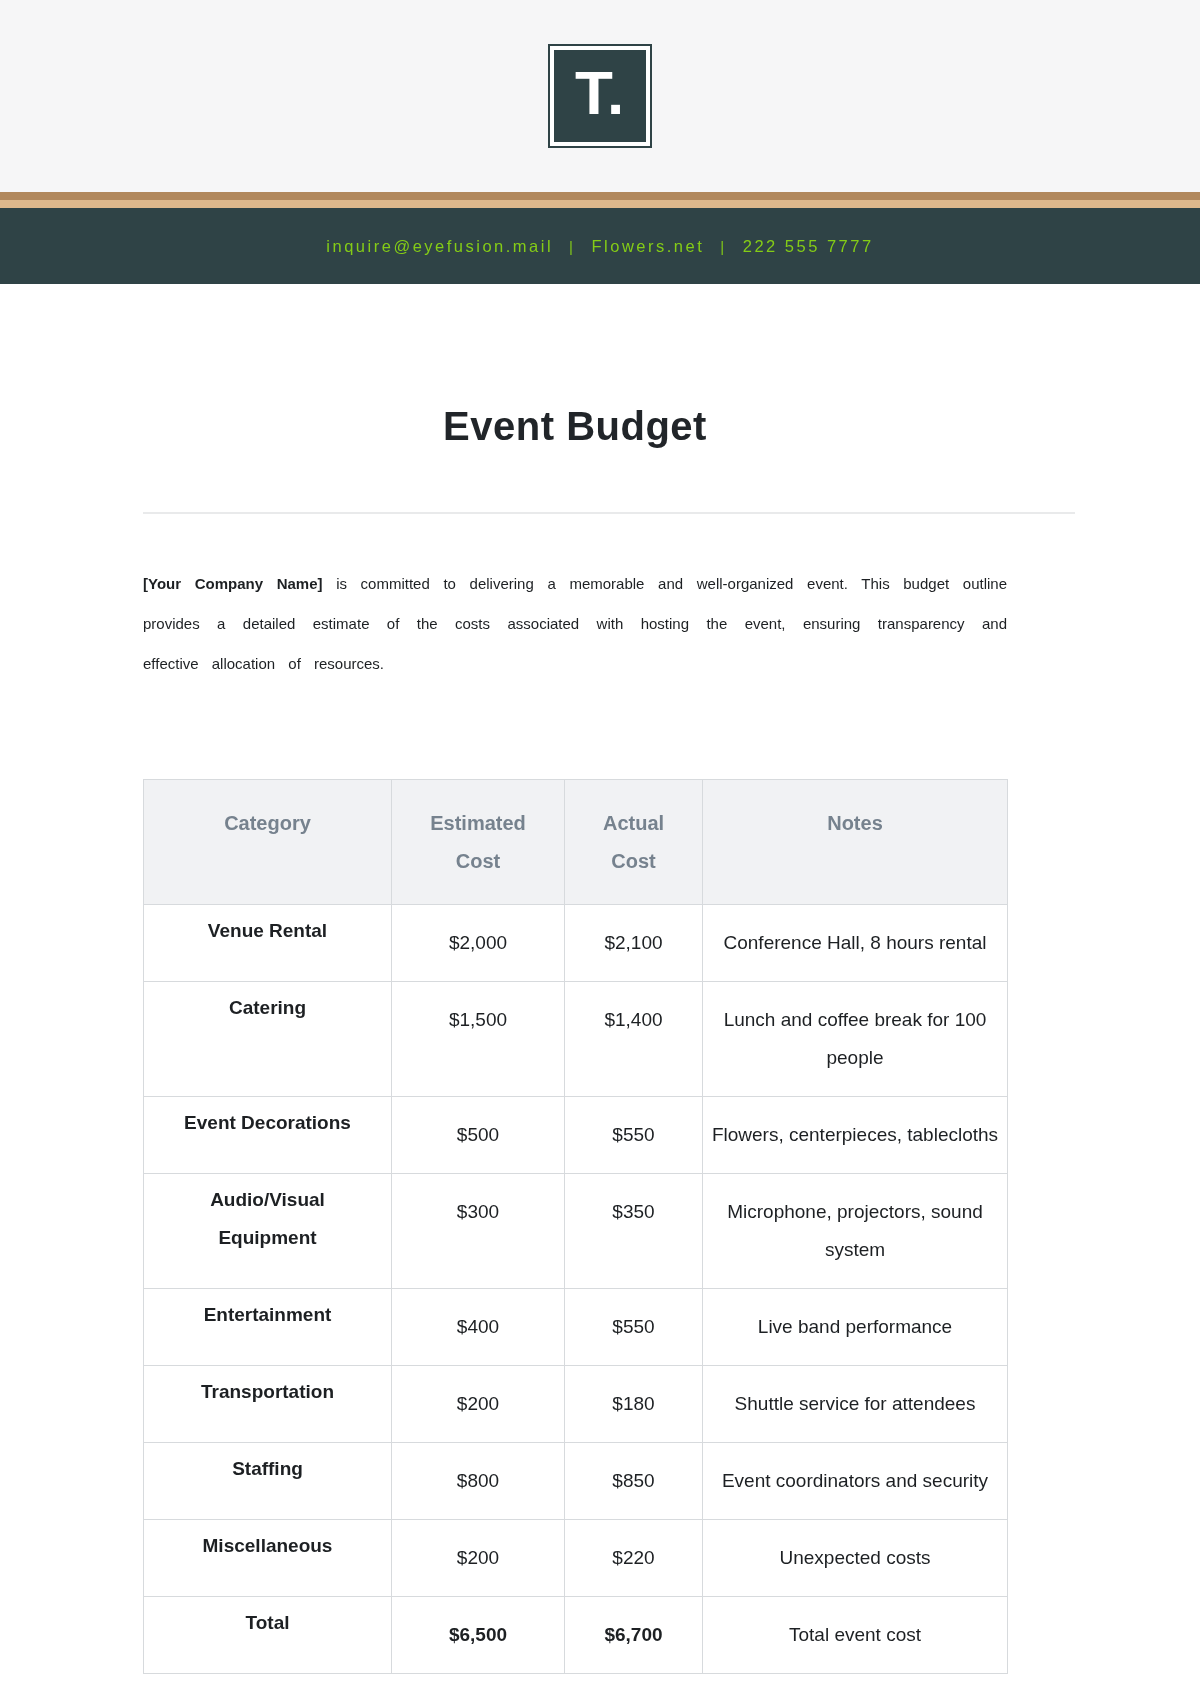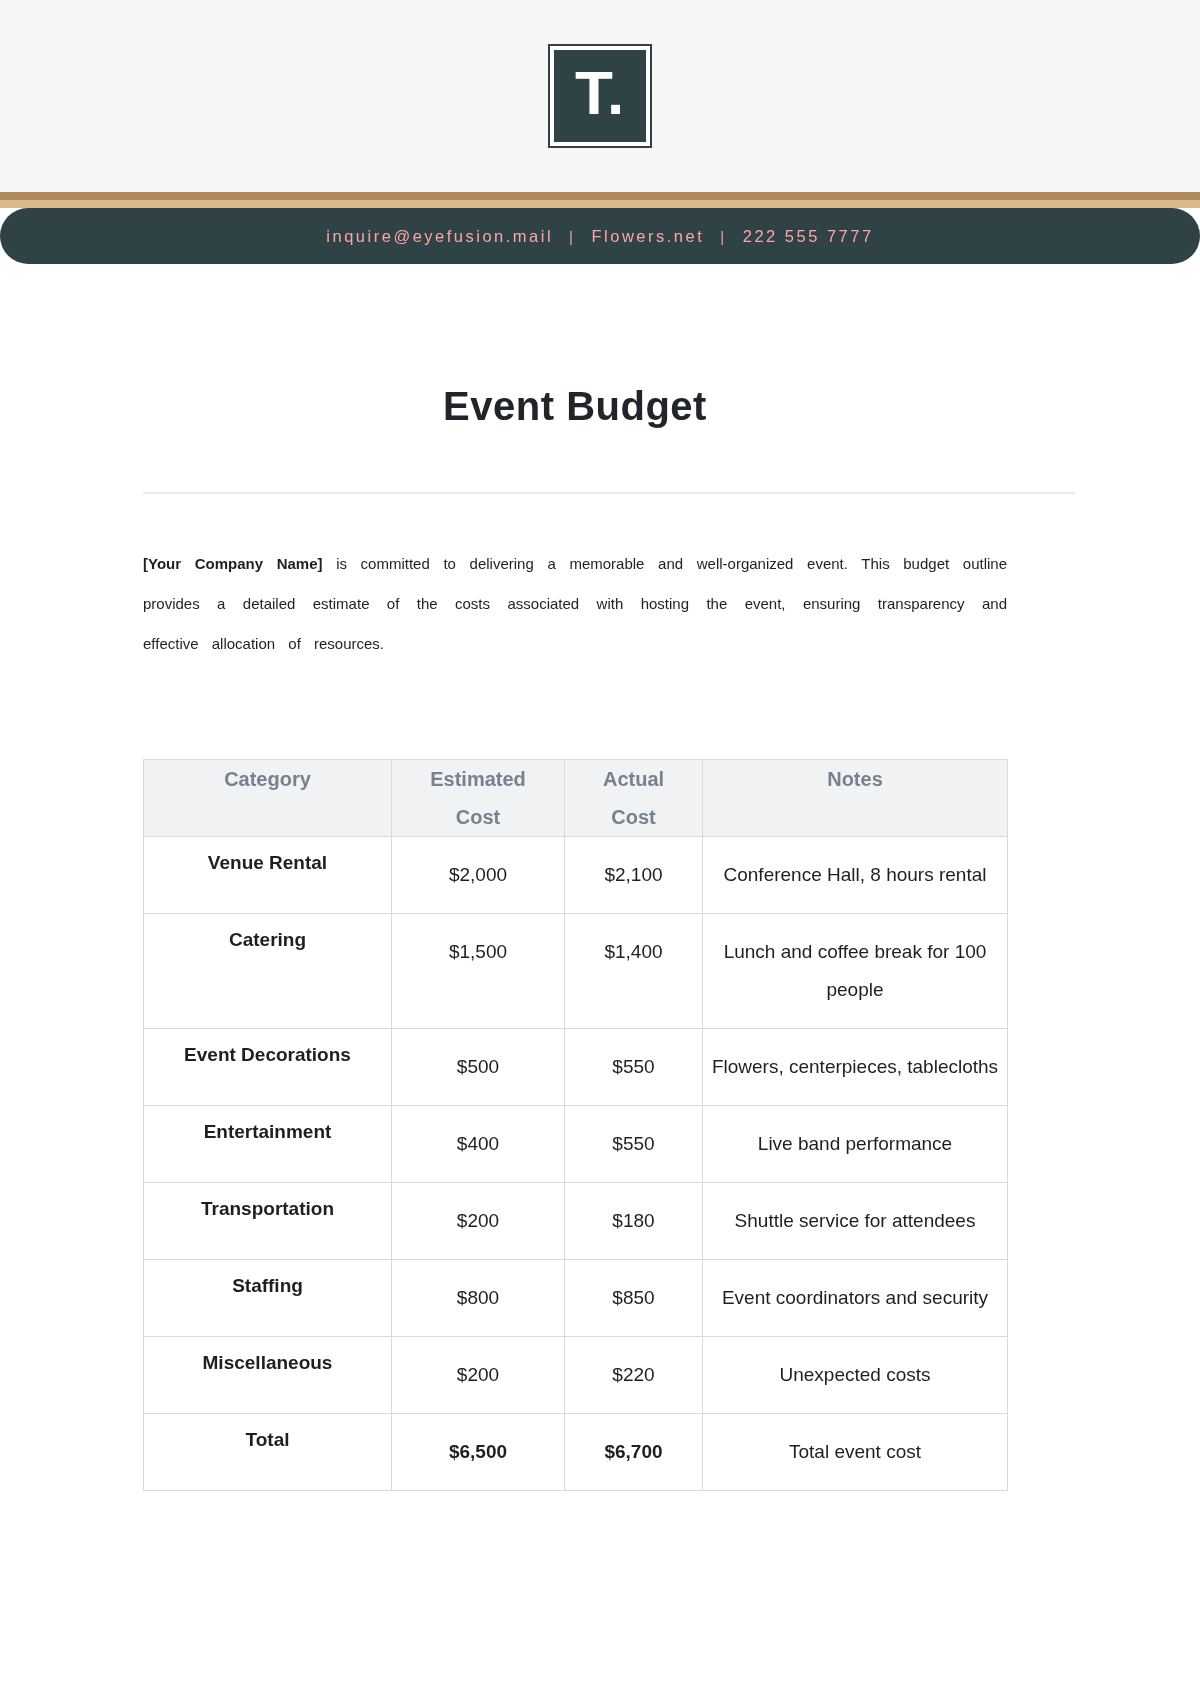--- a/index.html
+++ b/index.html
@@ -45,29 +45,28 @@
     line-height: 1;
     letter-spacing: 1px;
     transform: translateY(-3px);
   }
 
   .stripe { width: 100%; }
   .stripe-1 { height: 8px; background: var(--stripe-dark, #b1885d); }
   .stripe-2 { height: 8px; background: var(--stripe-light, #ddb88c); }
 
   .contact-bar {
-    height: 56px;
+    height: 76px;
     background: var(--teal, #2f4346);
     display: flex;
     align-items: center;
     justify-content: center;
-    color: #fca5a5;
+    color: #84cc16;
     font-size: 16.5px;
     letter-spacing: 2.5px;
-    border-radius: 28px;
   }
   .contact-bar .sep {
     margin: 0 16px;
     opacity: 0.95;
     font-size: 15px;
   }
 
   
   main { padding: 0 125px; margin-left: 18px; }
   .inner { width: 864px; }
@@ -116,21 +115,21 @@
   table.budget th, table.budget td {
     border: 1px solid var(--table-border, #d7dadd);
     text-align: center;
     vertical-align: top;
   }
   table.budget th {
     background: var(--th-bg, #f1f2f4);
     color: var(--th-text, #76828e);
     font-weight: bold;
     font-size: 20px;
-    padding: 0 18px;
+    padding: 24px 18px;
   }
   table.budget td { padding: 19px 6px; }
   table.budget td.cat {
     font-weight: bold;
     padding: 7px 30px;
   }
   table.budget tr.total-row td.num { font-weight: bold; }
 </style>
 </head>
 <body>
@@ -194,20 +193,26 @@
             <td class="num">$1,400</td>
             <td>Lunch and coffee break for 100 people</td>
           </tr>
           <tr>
             <td class="cat">Event Decorations</td>
             <td class="num">$500</td>
             <td class="num">$550</td>
             <td>Flowers, centerpieces, tablecloths</td>
           </tr>
           <tr>
+            <td class="cat">Audio/Visual Equipment</td>
+            <td class="num">$300</td>
+            <td class="num">$350</td>
+            <td>Microphone, projectors, sound system</td>
+          </tr>
+          <tr>
             <td class="cat">Entertainment</td>
             <td class="num">$400</td>
             <td class="num">$550</td>
             <td>Live band performance</td>
           </tr>
           <tr>
             <td class="cat">Transportation</td>
             <td class="num">$200</td>
             <td class="num">$180</td>
             <td>Shuttle service for attendees</td>

